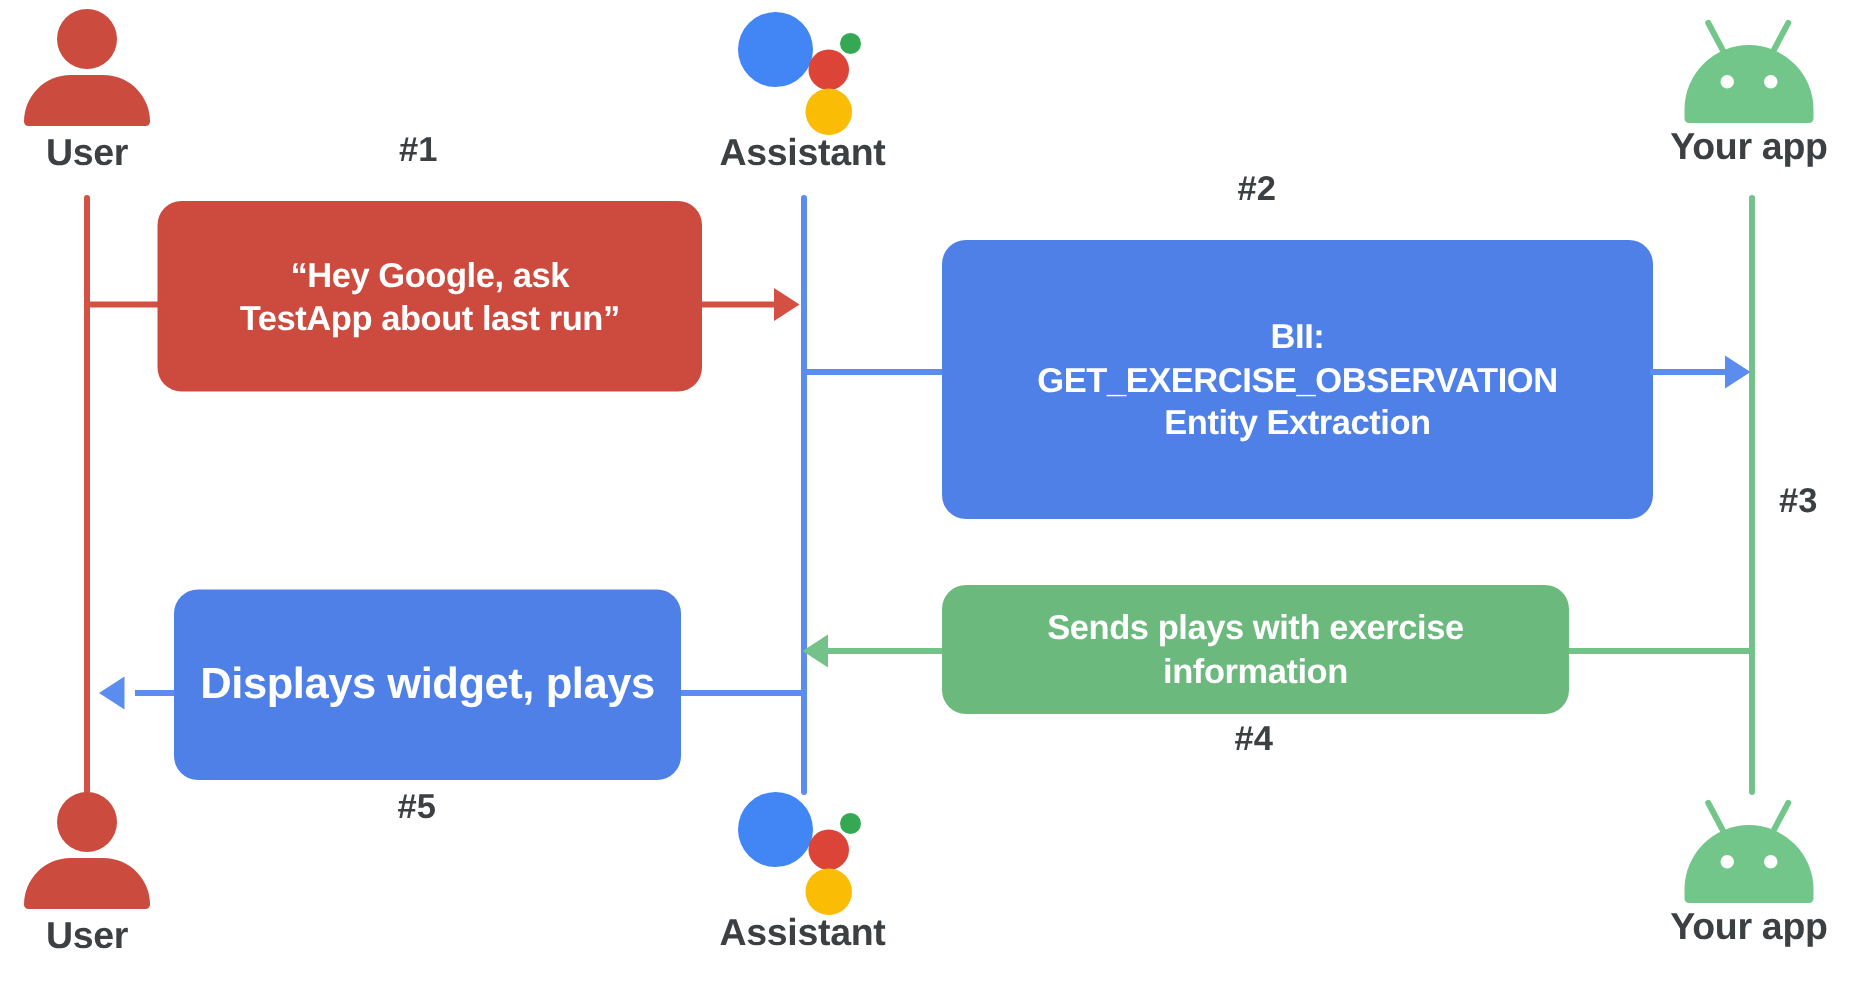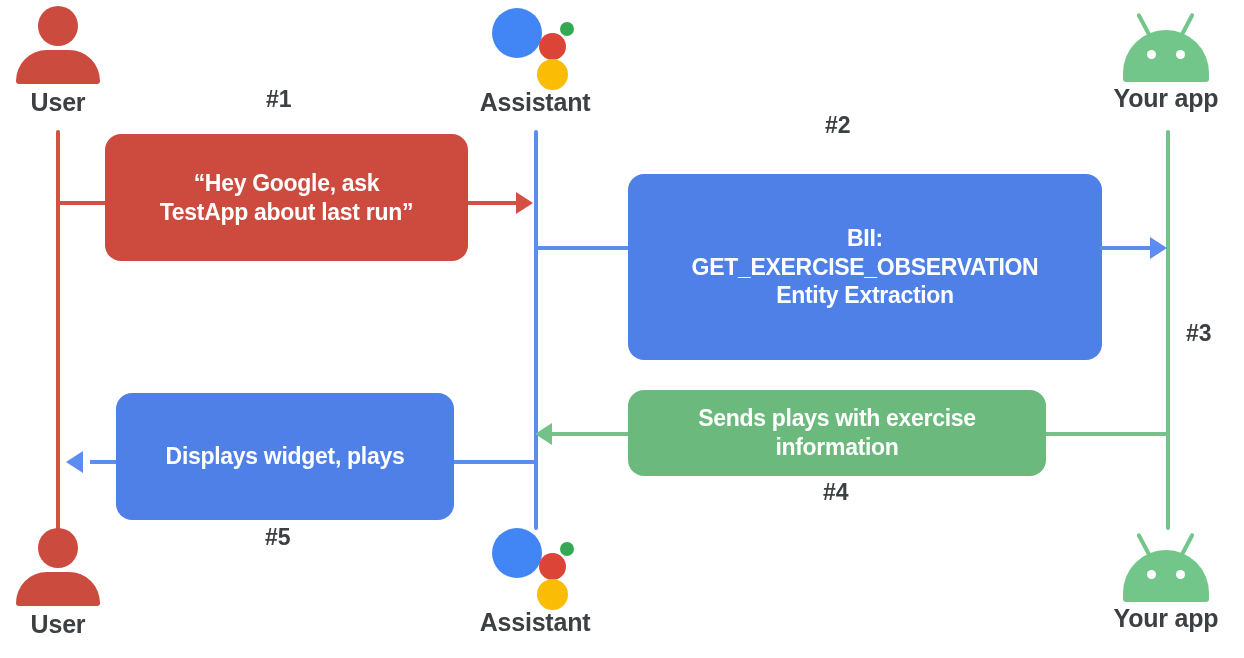--- a/index.html
+++ b/index.html
@@ -266,21 +266,21 @@
     <div class="txt">
       <div>“Hey Google, ask</div>
       <div>TestApp about last run”</div>
     </div>
   </div>
 
   <div class="conn blue" style="left:534px; top:246px; width:98px;"></div>
 
   <div class="step-label" style="left:825px; top:112px;">#2</div>
 
-  <div class="msg-box blue" style="left:628px; top:174px; width:474px; height:186px; font-size:23px;">
+  <div class="msg-box blue" style="left:628px; top:160px; width:474px; height:186px; font-size:23px;">
     <div class="txt">
       <div>BII:</div>
       <div>GET_EXERCISE_OBSERVATION</div>
       <div>Entity Extraction</div>
     </div>
   </div>
 
   <div class="conn blue" style="left:1100px; top:246px; width:52px;"></div>
   <div class="arrowhead right blue" style="left:1150px; top:237px;"></div>
 
@@ -296,21 +296,21 @@
       <div>information</div>
     </div>
   </div>
 
   <div class="step-label" style="left:823px; top:479px;">#4</div>
 
   <div class="conn blue" style="left:452px; top:460px; width:86px;"></div>
   <div class="conn blue" style="left:90px;  top:460px; width:28px;"></div>
   <div class="arrowhead left blue" style="left:66px; top:451px;"></div>
 
-  <div class="msg-box blue" style="left:116px; top:393px; width:338px; height:127px; font-size:23px;">
+  <div class="msg-box blue" style="left:116px; top:393px; width:338px; height:127px; font-size:29px;">
     <div class="txt">
       <div>Displays widget, plays</div>
     </div>
   </div>
 
   <div class="step-label" style="left:265px; top:524px;">#5</div>
 
 </div>
 
 </body></html>

